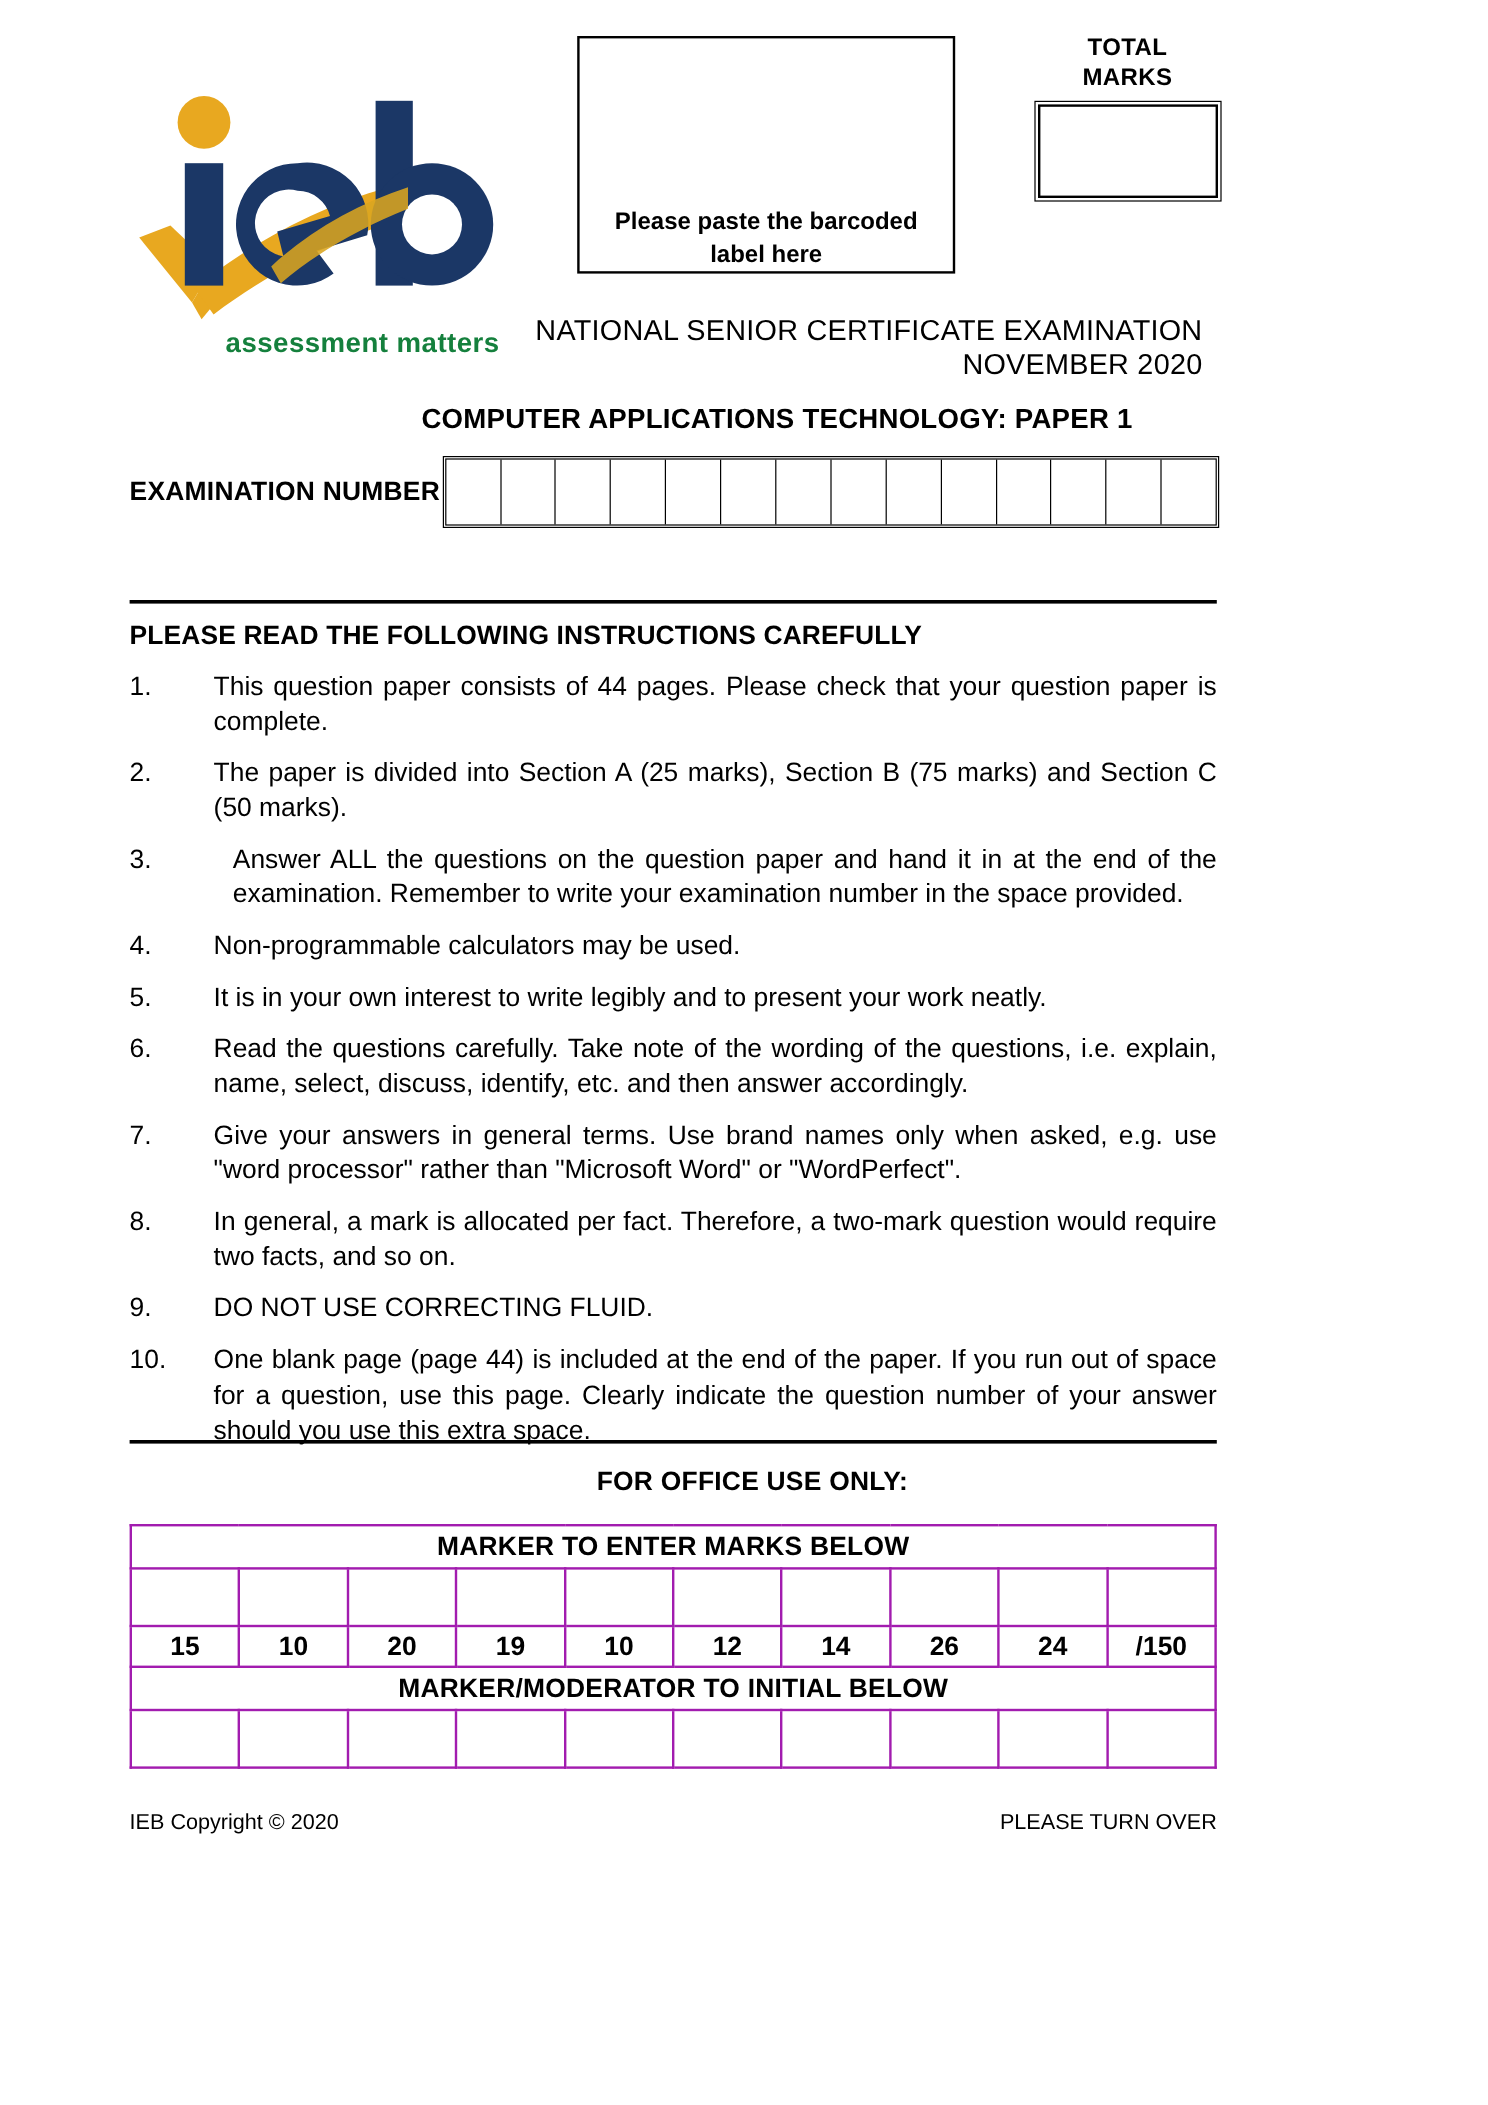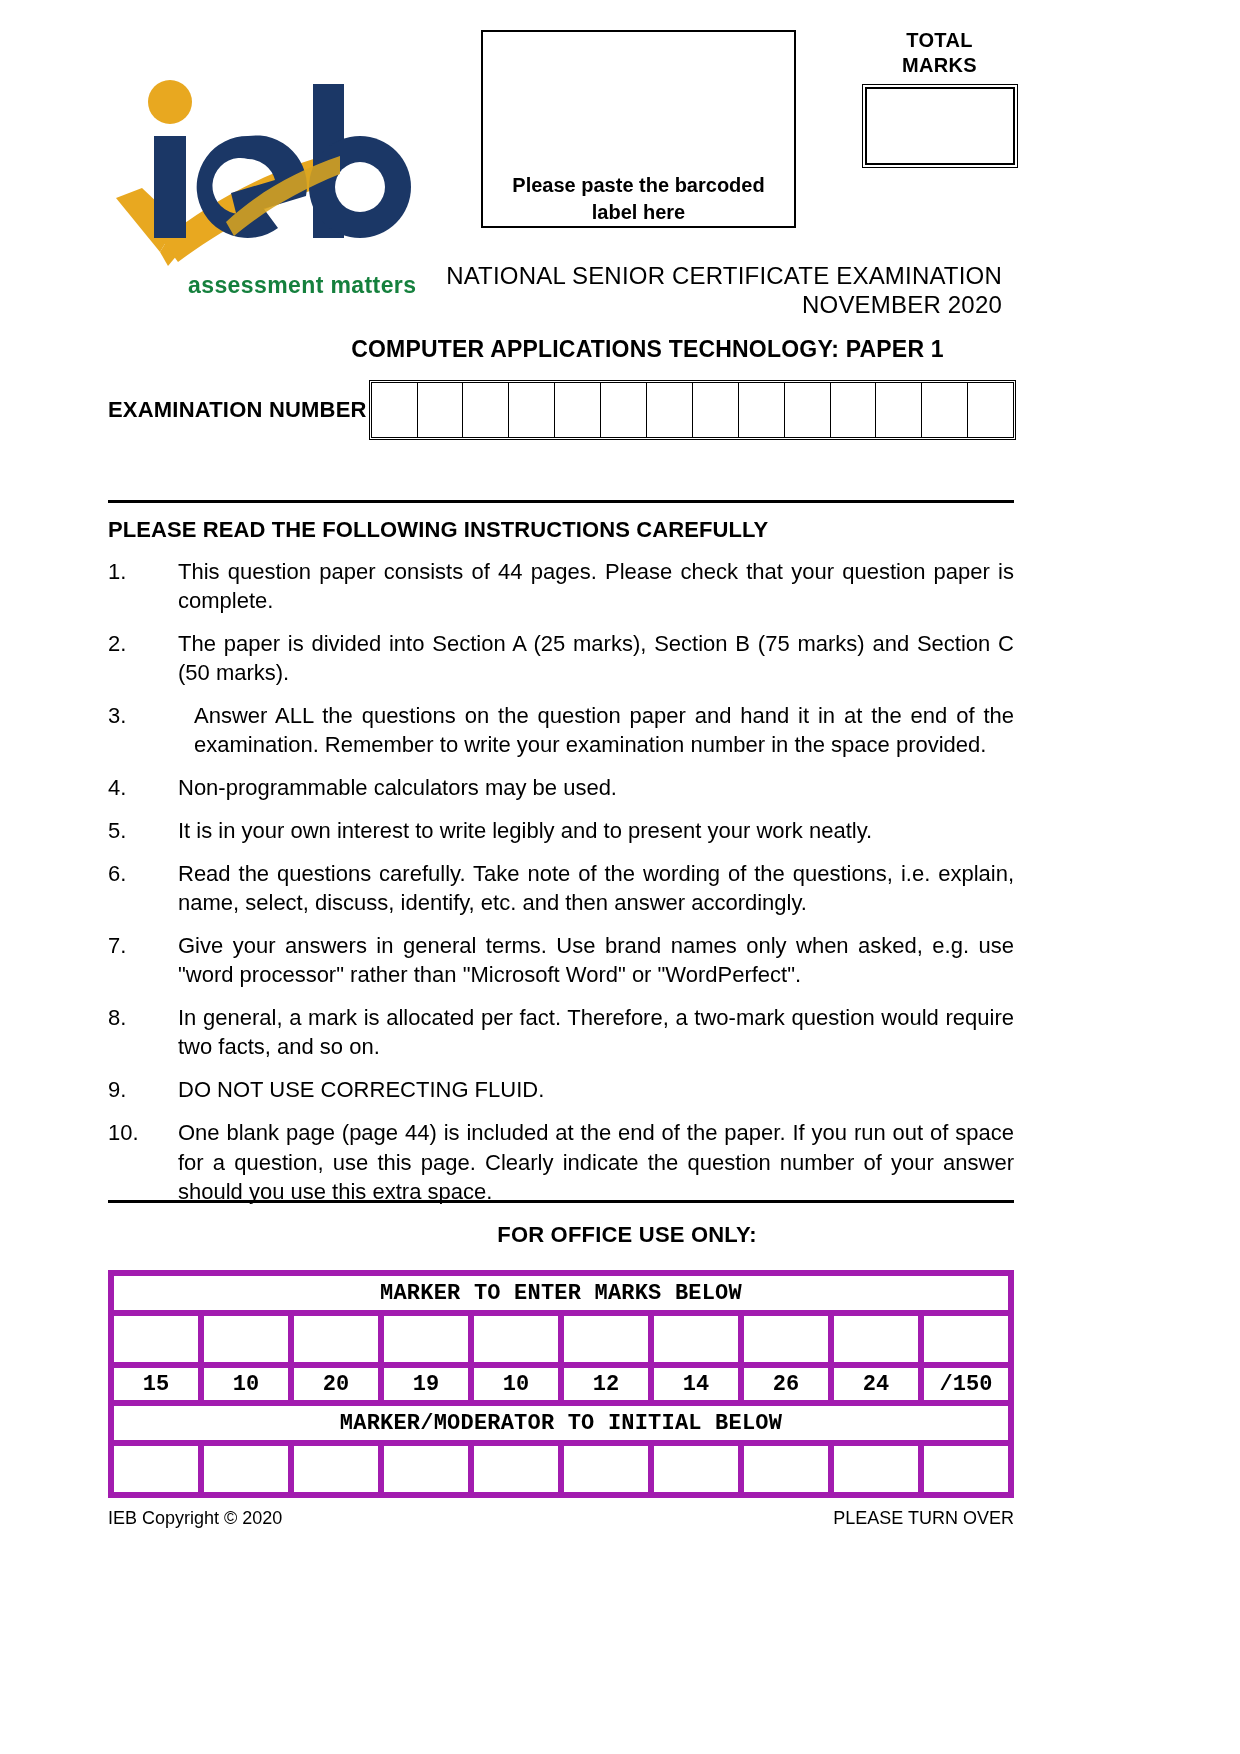--- a/index.html
+++ b/index.html
@@ -220,27 +220,26 @@
 
   .marks-table {
     position: absolute;
     top: 1270px;
     left: 108px;
     width: 906px;
     border-collapse: collapse;
     table-layout: fixed;
   }
   .marks-table td, .marks-table th {
-    border: 6px solid #a21caf;
+    border: 2px solid #a21caf;
     text-align: center;
     font-size: 22px;
     font-weight: bold;
     height: 32px;
     padding: 0;
-    font-family: Liberation Mono, monospace;
   }
   .marks-table tr.banner td {
     height: 34px;
     font-size: 22px;
     letter-spacing: 0.2px;
   }
   .marks-table tr.blank td { height: 46px; }
   .marks-table tr.initial-blank td { height: 46px; }
 
   

